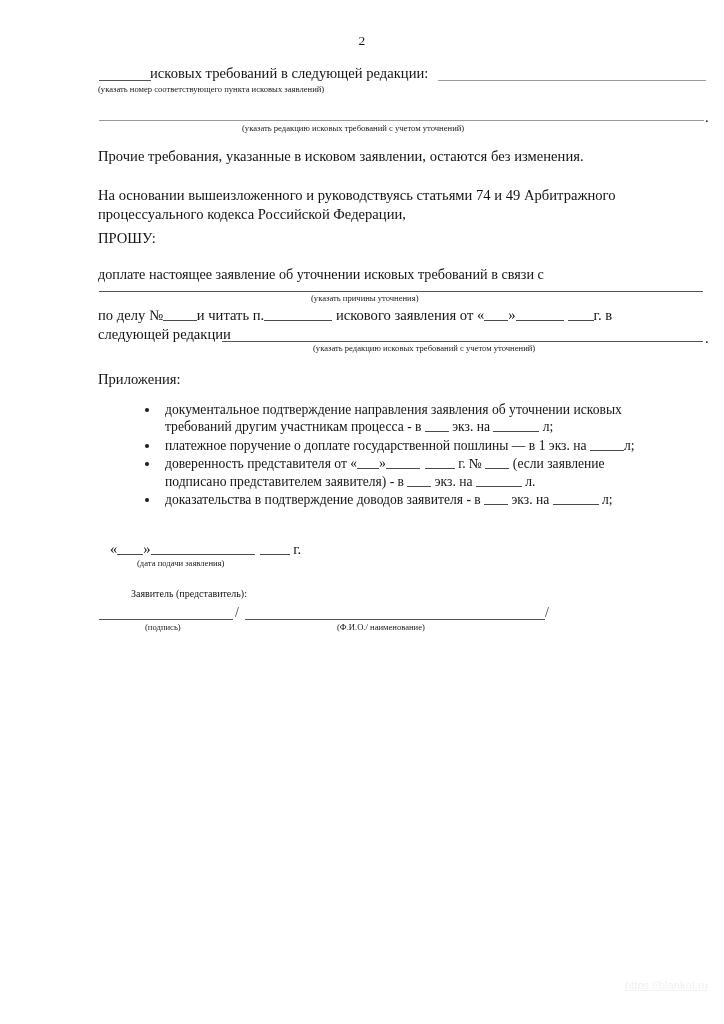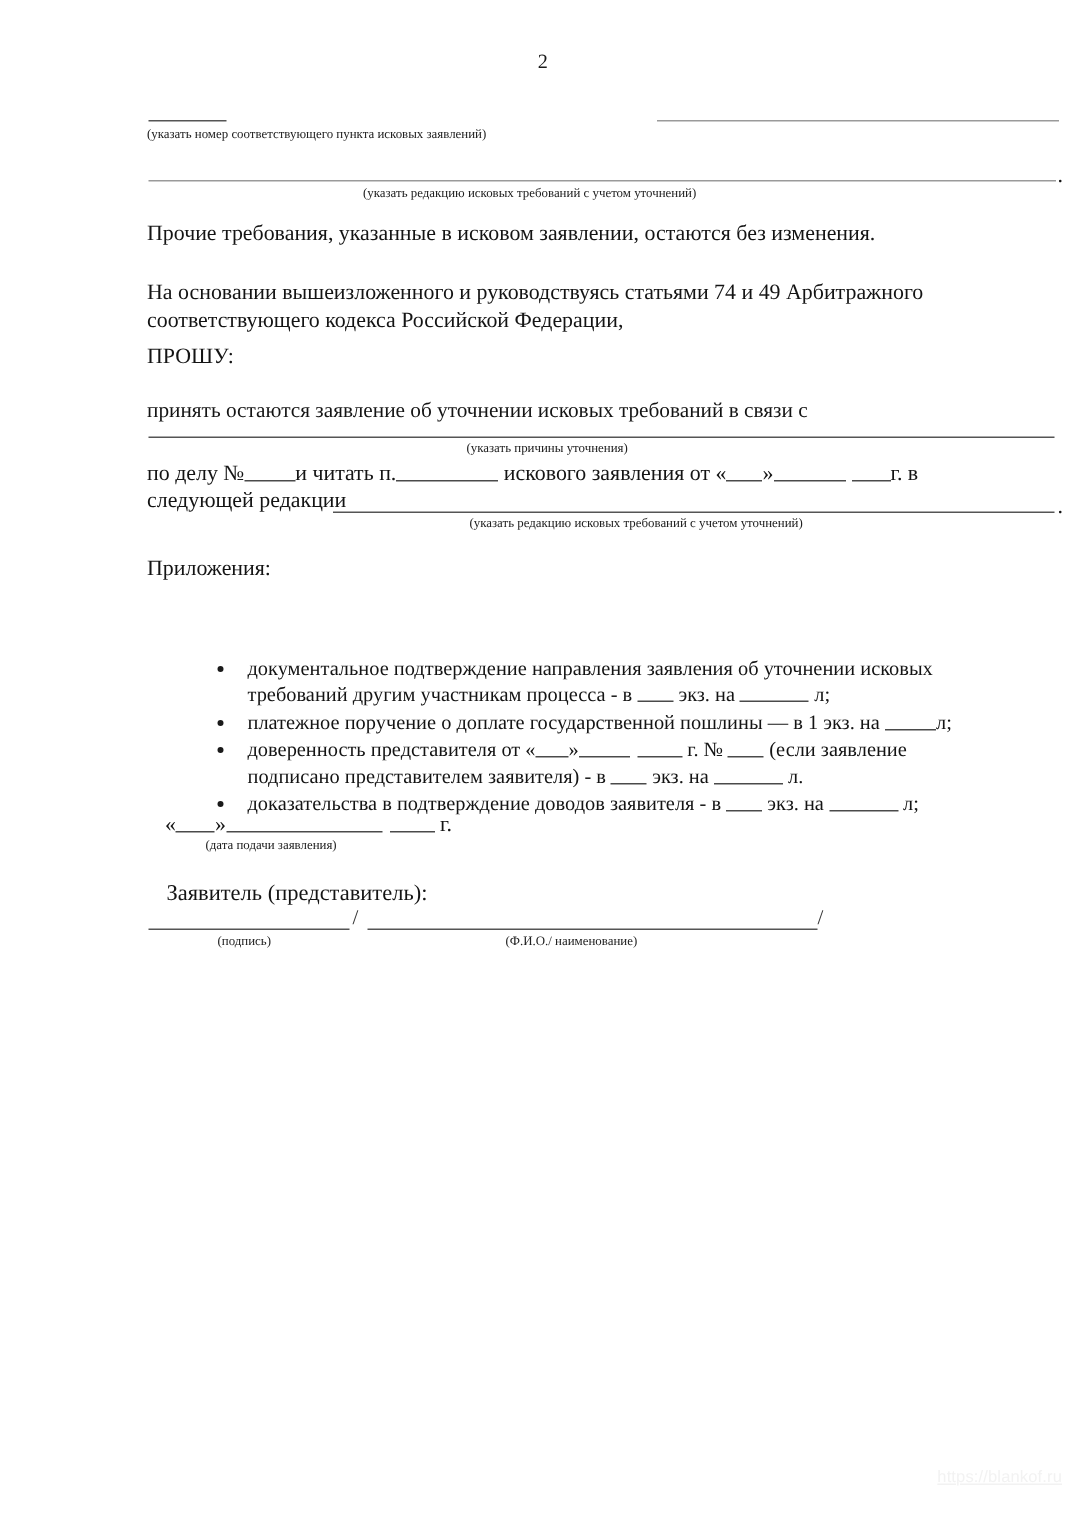--- a/index.html
+++ b/index.html
@@ -84,21 +84,21 @@
   }
   .bullet-list li .dot {
     position: absolute;
     left: 5px;
     top: 0.5em;
     width: 4px;
     height: 4px;
     background: #1a1a1a;
     border-radius: 50%;
   }
-  .just { text-align: justify; margin-top: 36px; }
+  .just { text-align: justify; }
 
   .watermark {
     position: absolute;
     right: 16px;
     bottom: 33px;
     font-size: 11px;
     color: #f2f2f2;
     font-family: "Liberation Sans", sans-serif;
     text-decoration: underline;
     letter-spacing: .1px;
@@ -110,38 +110,39 @@
     color: #333;
   }
 </style>
 </head>
 <body>
 
 <div class="page">
 
   <div class="pg-num">2</div>
 
+  <div class="abs body-text" style="left:150px; top:64px;">исковых требований в следующей редакции:</div>
 
   <div class="rule-dark" style="left:99px; top:80px; width:52px;"></div>
 
   <div class="rule" style="left:438px; top:80px; width:268px;"></div>
   <div class="abs small-cap" style="left:98px; top:85px;">(указать номер соответствующего пункта исковых заявлений)</div>
 
   <div class="rule" style="left:99px; top:120px; width:605px;"></div>
   <div class="abs body-text" style="left:705px; top:108px;">.</div>
   <div class="abs small-cap" style="left:242px; top:124px;">(указать редакцию исковых требований с учетом уточнений)</div>
 
   <div class="abs body-text" style="left:98px; top:147px;">Прочие требования, указанные в исковом заявлении, остаются без изменения.</div>
 
   <div class="abs body-text" style="left:98px; top:186px;">На основании вышеизложенного и руководствуясь статьями 74 и 49 Арбитражного</div>
-  <div class="abs body-text" style="left:98px; top:205px;">соответствующего кодекса Российской Федерации,</div>
+  <div class="abs body-text" style="left:98px; top:205px;">процессуального кодекса Российской Федерации,</div>
 
   <div class="abs body-text" style="left:98px; top:229px;">ПРОШУ:</div>
 
-  <div class="abs body-text" style="left:98px; top:265px; font-size:14.2px;">принять остаются заявление об уточнении исковых требований в связи с</div>
+  <div class="abs body-text" style="left:98px; top:265px; font-size:14.2px;">доплате настоящее заявление об уточнении исковых требований в связи с</div>
 
   <div class="rule-dark" style="left:99px; top:291px; width:604px;"></div>
   <div class="abs small-cap" style="left:283px; top:294px;margin-left:28px;">(указать причины уточнения)</div>
 
   <div class="abs body-text" style="left:98px; top:306px; width:600px;">
     <span>по делу №</span><span class="fill" style="width:34px;"></span><span>и читать п.</span><span class="fill" style="width:68px;"></span>
     <span>искового заявления от «</span><span class="fill" style="width:24px;"></span><span>»</span><span class="fill" style="width:48px;"></span><span class="fill" style="width:26px; margin-left:4px;"></span><span>г. в</span>
   </div>
 
   <div class="abs body-text" style="left:98px; top:325px;">следующей редакции</div>
@@ -175,21 +176,21 @@
       <span>доказательства в подтверждение доводов заявителя - в </span><span class="fill" style="width:24px;"></span><span> экз. на </span><span class="fill" style="width:46px;"></span><span> л;</span>
     </li>
   </ul>
 
   <div class="abs body-text" style="left:110px; top:540px;">
     <span>«</span><span class="fill" style="width:26px;"></span><span>»</span><span class="fill" style="width:104px;"></span><span class="fill" style="width:30px; margin-left:5px;"></span>
     <span>г.</span>
   </div>
   <div class="abs small-cap" style="left:137px; top:559px;">(дата подачи заявления)</div>
 
-  <div class="abs body-text" style="left:111px; top:587px; font-size:15px;">Заявитель (представитель):</div>
+  <div class="abs body-text" style="left:131px; top:587px; font-size:10px;">Заявитель (представитель):</div>
 
   <div class="rule-dark" style="left:99px; top:619px; width:134px;"></div>
   <div class="sig-slash" style="left:235px; top:605px;">/</div>
   <div class="rule-dark" style="left:245px; top:619px; width:300px;"></div>
   <div class="sig-slash" style="left:545px; top:605px;">/</div>
 
   <div class="abs small-cap" style="left:145px; top:623px;">(подпись)</div>
   <div class="abs small-cap" style="left:337px; top:623px;">(Ф.И.О./ наименование)</div>
 
   <div class="watermark">https://blankof.ru</div>

